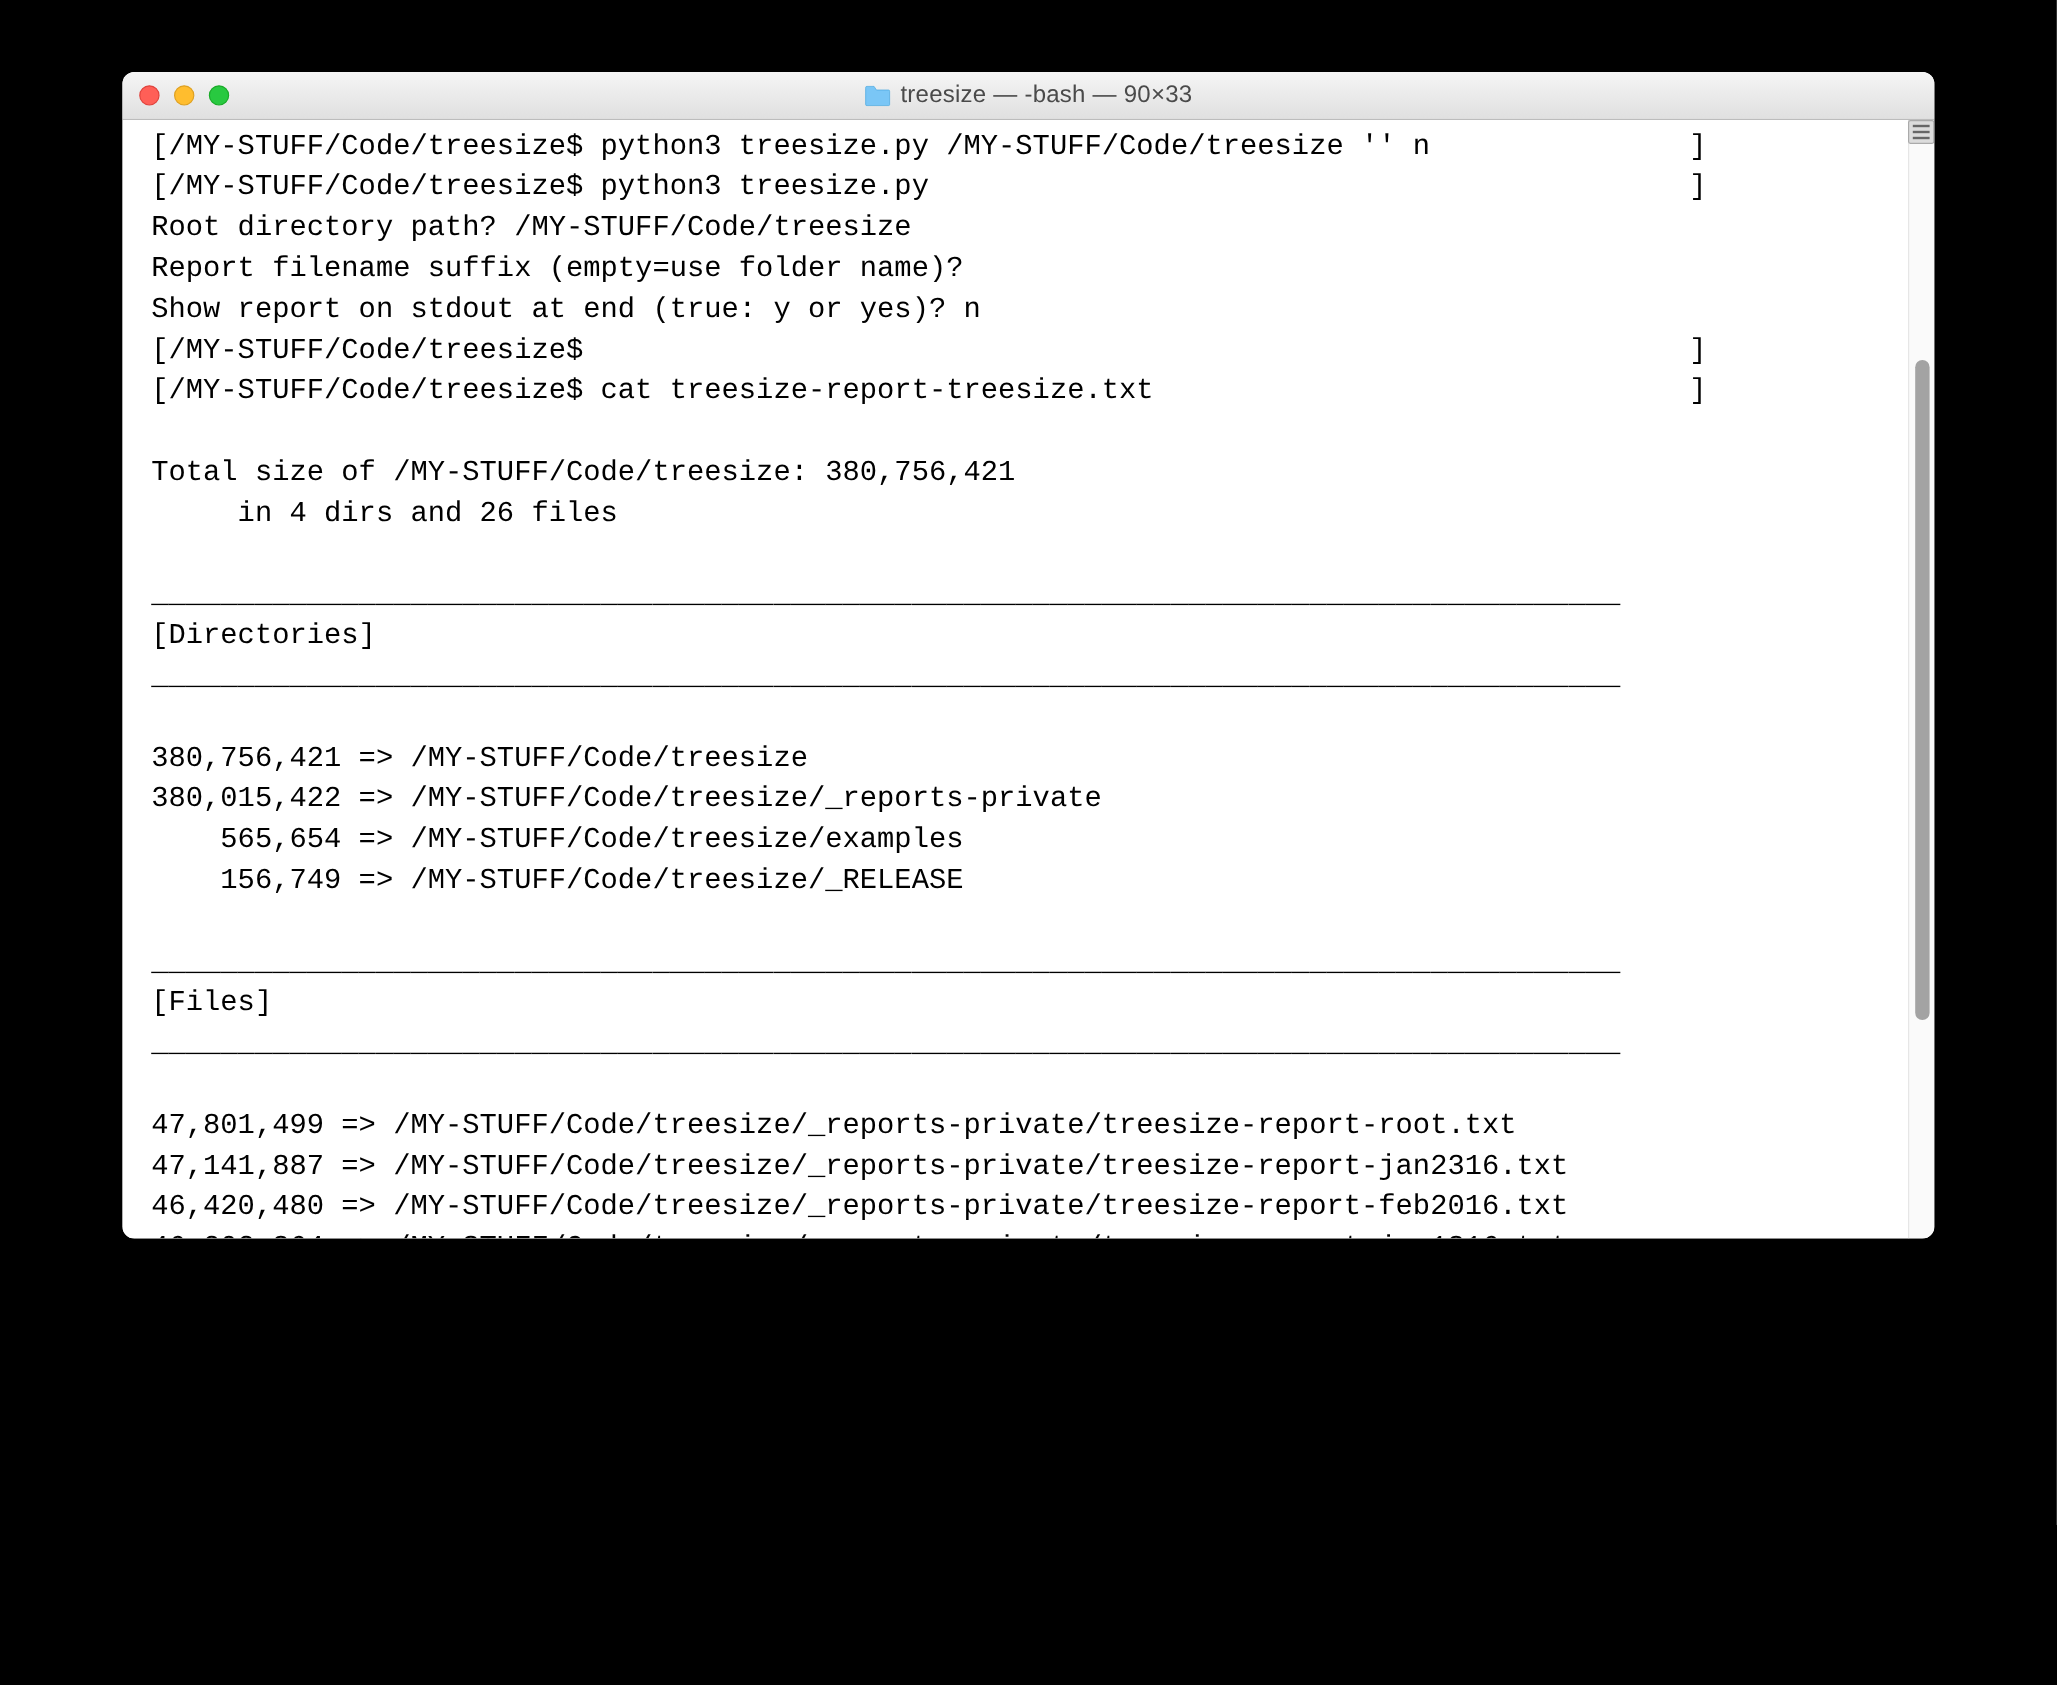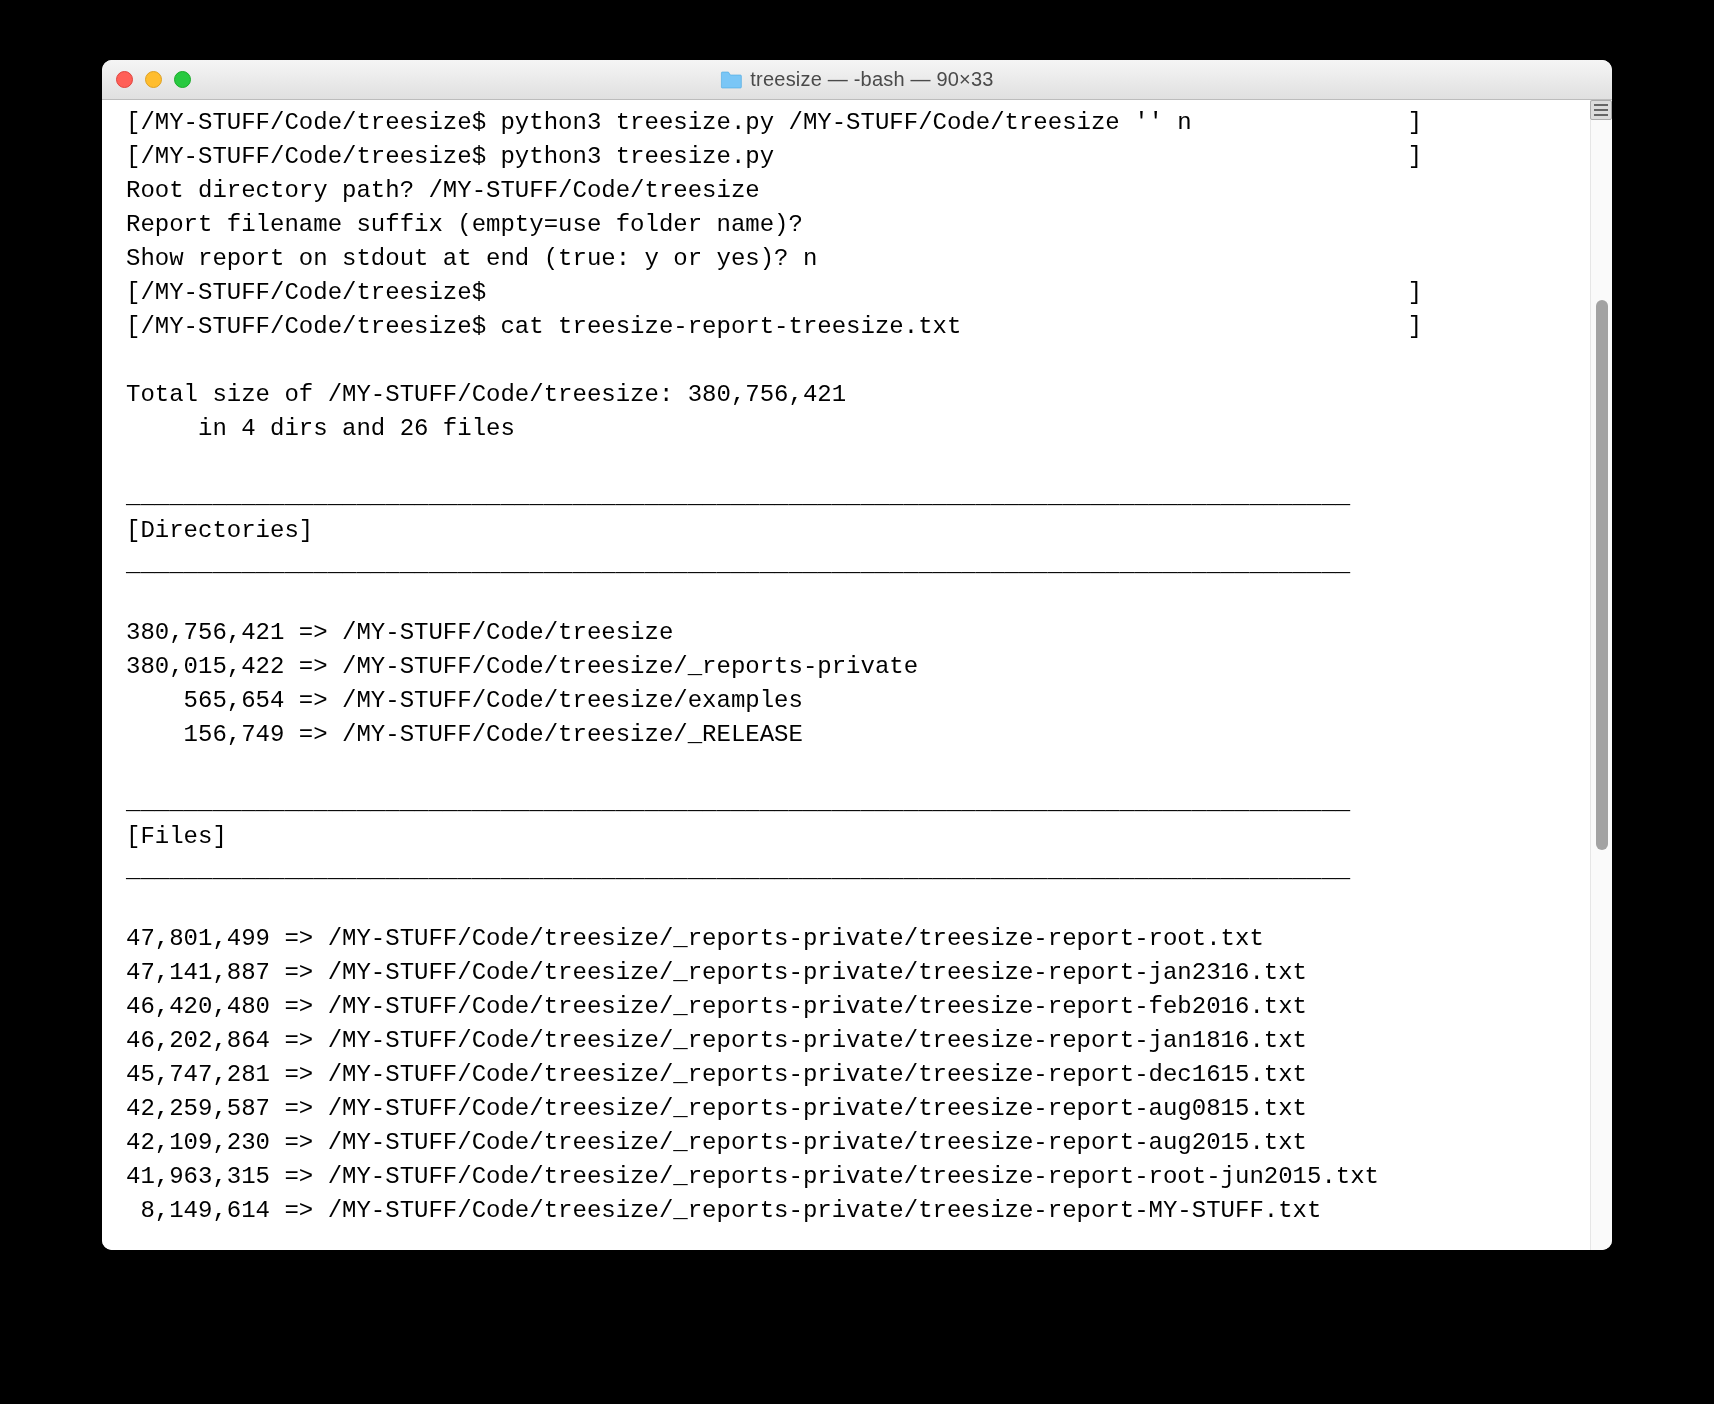--- a/index.html
+++ b/index.html
@@ -8,21 +8,21 @@
       width: 1714px;
       height: 1404px;
       font-family: "Menlo", "Monaco", "Courier New", monospace;
       display: flex;
       align-items: flex-start;
       justify-content: center;
       padding-top: 60px;
     }
     .window {
       width: 1510px;
-      height: 1190px;
+      height: 972px;
       background: #fff;
       border-radius: 10px;
       box-shadow: 0 20px 60px rgba(0,0,0,0.5);
       overflow: hidden;
       display: flex;
       flex-direction: column;
     }
     .titlebar {
       height: 40px;
       background: linear-gradient(#f5f5f5, #e0e0e0);

